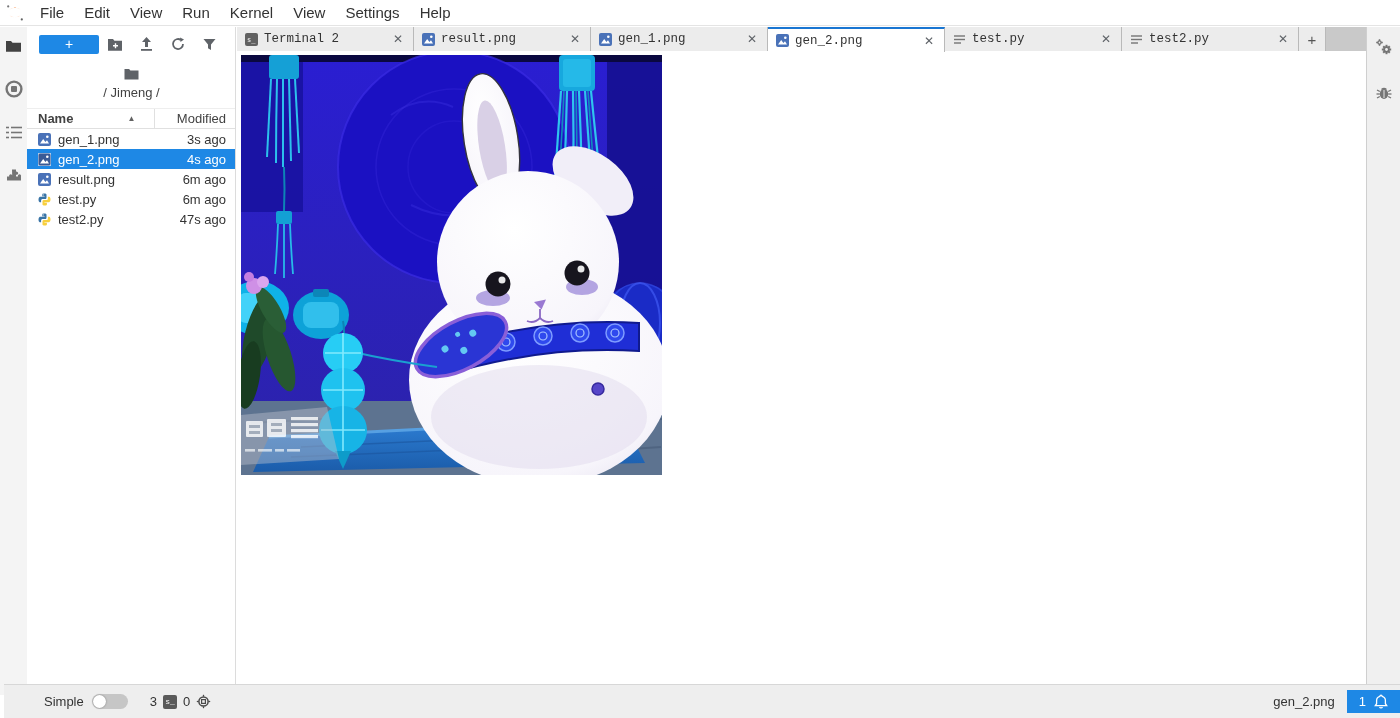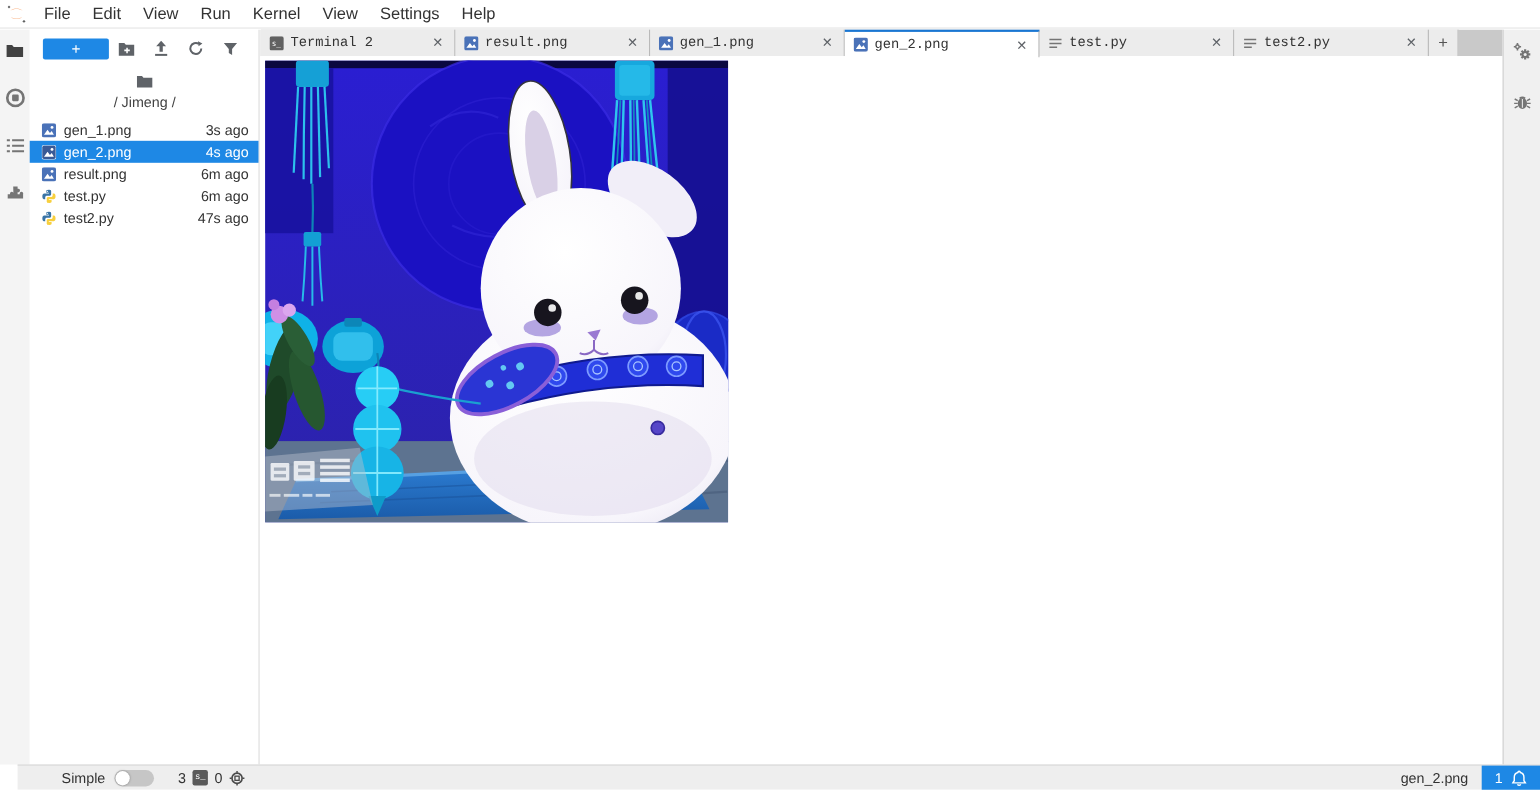--- a/index.html
+++ b/index.html
@@ -52,21 +52,21 @@
               display:flex; align-items:center; justify-content:center; font-size:15px; color:#555; cursor:pointer; }
   .content { position:absolute; top:24px; left:0; right:0; bottom:0; background:#fff; overflow:hidden; }
   .image-frame { position:absolute; top:4px; left:4px; width:421px; height:420px; }
 
   
   .right-strip { position:absolute; top:27px; right:0; width:34px; bottom:23px; background:#f0f0f0;
                  border-left:1px solid #cfcfcf; display:flex; flex-direction:column; align-items:center;
                  padding-top:10px; gap:26px; }
 
   
-  .statusbar { position:absolute; bottom:0; left:16px; right:0; height:23px; background:#eeeeee;
+  .statusbar { position:absolute; bottom:0; left:4px; right:0; height:34px; background:#eeeeee;
                border-top:1px solid #d7d7d7; display:flex; align-items:center; font-size:13px; color:#333; }
   .sb-left { display:flex; align-items:center; gap:8px; margin-left:40px; }
   .toggle { width:36px; height:15px; background:#c6c6c6; border-radius:8px; position:relative; cursor:pointer; }
   .toggle .knob { position:absolute; left:1px; top:1px; width:13px; height:13px; background:#fff;
                   border-radius:50%; box-shadow:0 0 2px rgba(0,0,0,.4); }
   .sb-counts { display:flex; align-items:center; gap:6px; margin-left:22px; }
   .chip-term { width:14px; height:14px; background:#5a5a5a; border-radius:2px; color:#fff;
                font-family:"Liberation Mono", monospace; font-size:8px; line-height:14px; text-align:center; }
   .sb-right { margin-left:auto; display:flex; align-items:center; height:100%; }
   .sb-file { margin-right:12px; }
@@ -158,20 +158,27 @@
       </div>
     </div>
 
     <div class="fb-breadcrumb">
       <svg width="15" height="12" viewBox="0 0 15 12">
           <path d="M0.5 1 h4.6 l1.3 1.6 H14.5 v9 H0.5 Z" fill="#5f6368"></path>
         </svg>
       <span>/ Jimeng /</span>
     </div>
 
+    <div class="fb-header">
+      <div class="col-name">
+        <span>Name</span>
+        <span class="sort-arrow">▲</span>
+      </div>
+      <div class="col-mod">Modified</div>
+    </div>
 
     <div class="fb-row">
       <svg class="ficon" viewBox="0 0 13 13">
           <rect width="13" height="13" rx="2" fill="#4a72b8"></rect>
           <circle cx="9.3" cy="3.8" r="1.3" fill="#fff"></circle>
           <path d="M2 10.5 L5.2 6 L7.4 9 L9 7.2 L11 10.5 Z" fill="#fff"></path>
         </svg>
       <span class="fname">gen_1.png</span>
       <span class="ftime">3s ago</span>
     </div>

